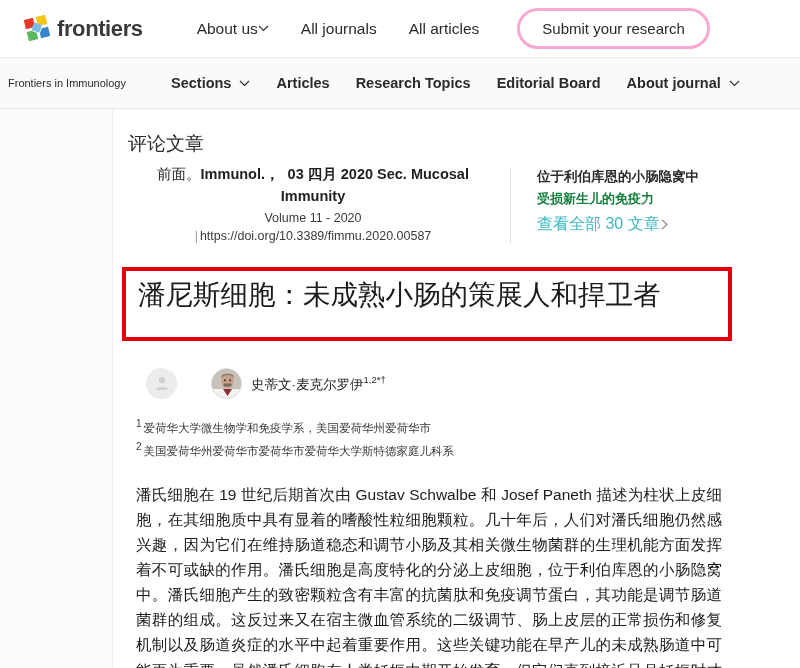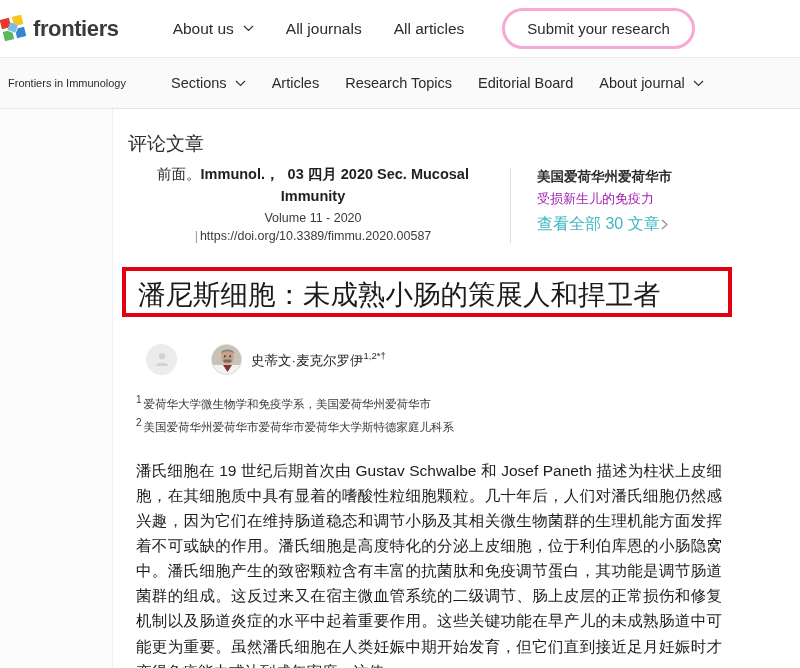--- a/index.html
+++ b/index.html
@@ -11,21 +11,21 @@
     font-family: "Liberation Sans", "DejaVu Sans", sans-serif;
     -webkit-font-smoothing: antialiased;
   }
 
   
   .topnav {
     height: 57px;
     background: #ffffff;
     display: flex;
     align-items: center;
-    padding-left: 0;
+    padding-left: 24px;
     position: relative;
   }
   .logo-wrap {
     display: flex;
     align-items: center;
     gap: 7px;
     margin-right: 38px;
     text-decoration: none;
   }
   .logo-mark { width: 26px; height: 28px; display:block; }
@@ -35,21 +35,21 @@
     color: #3a3a3a;
     letter-spacing: -0.4px;
   }
   .nav-items { display: flex; align-items: center; gap: 0px; }
   .nav-item {
     font-size: 15.5px;
     color: #2b2b2b;
     padding: 6px 16px;
     display: flex;
     align-items: center;
-    gap: 9px;
+    gap: 0;
     cursor: pointer;
     white-space: nowrap;
   }
   .chev { display:block; }
   .submit-btn {
     margin-left: 22px;
     border: 3px solid #f9a8d4;
     border-radius: 22px;
     padding: 9px 22px;
     font-size: 15px;
@@ -79,20 +79,21 @@
   }
   .jnav-item {
     font-size: 14.5px;
     color: #2b2b2b;
     padding: 6px 13px;
     display: flex;
     align-items: center;
     gap: 8px;
     cursor: pointer;
     white-space: nowrap;
+    font-weight: bold;
   }
 
   
   .content-shell {
     position: relative;
     height: 559px;
     background: #fcfcfc;
   }
   .content-col {
     position: absolute;
@@ -144,38 +145,39 @@
   }
   .topic-box { padding-top: 2px; }
   .topic-head {
     font-size: 13.5px;
     color: #2b2b2b;
     font-weight: 600;
     line-height: 1.6;
   }
   .topic-name {
     font-size: 13px;
-    color: #a21caf;
+    color: #15803d;
     line-height: 1.7;
+    font-weight: bold;
   }
   .topic-link {
     font-size: 16px;
     color: #3fb8c4;
     margin-top: 4px;
     display: flex;
     align-items: center;
     gap: 1px;
     cursor: pointer;
   }
 
   
   .title-box {
     margin: 24px 0 0 -6px;
     border: 4px solid #e3000f;
-    padding: 6px 12px 2px 12px;
+    padding: 6px 12px 26px 12px;
     width: 610px;
     background: #ffffff;
   }
   .title-text {
     font-family: "DejaVu Serif", "Liberation Serif", serif;
     font-size: 27.5px;
     color: #1b1b1b;
     line-height: 1.25;
     margin: 0;
     font-weight: normal;
@@ -321,21 +323,21 @@
         </div>
         <div class="meta-vol">Volume 11 - 2020</div>
         <div class="meta-doi">
           <span class="bar">|</span><span>https://doi.org/10.3389/fimmu.2020.00587</span>
         </div>
       </div>
 
       <div class="meta-divider"></div>
 
       <div class="topic-box">
-        <div class="topic-head">美国爱荷华州爱荷华市</div>
+        <div class="topic-head">位于利伯库恩的小肠隐窝中</div>
         <div class="topic-name">受损新生儿的免疫力</div>
         <div class="topic-link">
           <span>查看全部 30 文章</span>
           <svg width="8" height="11" viewBox="0 0 8 11">
             <path d="M1 1 L6 5.5 L1 10" fill="none" stroke="#8a8a8a" stroke-width="1.1"></path>
           </svg>
         </div>
       </div>
     </div>
 

